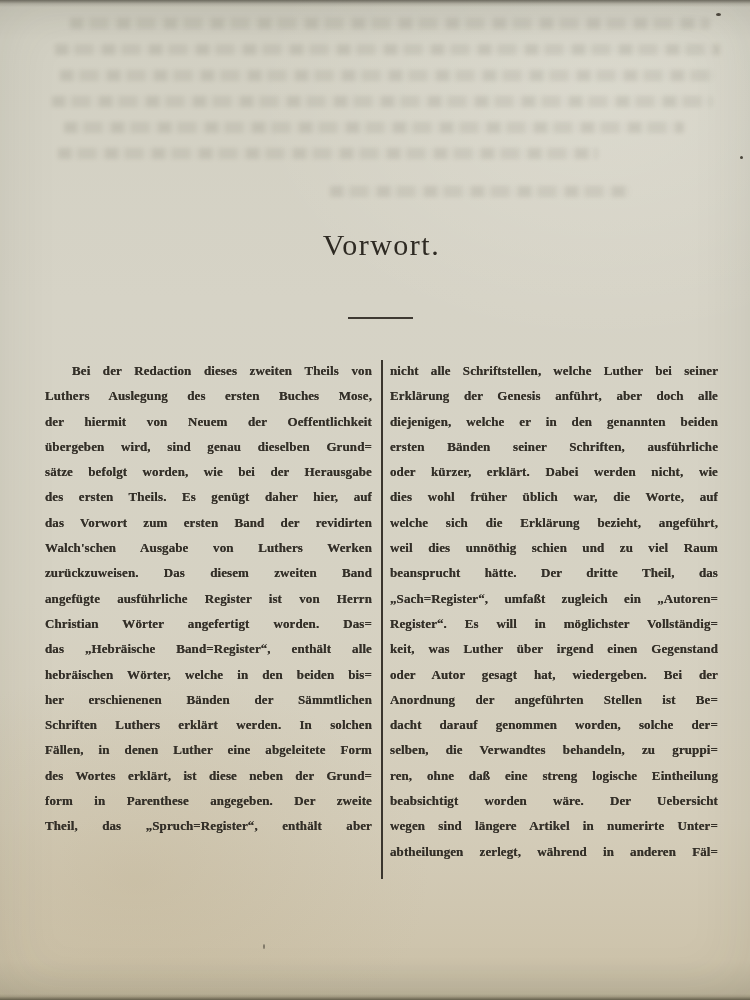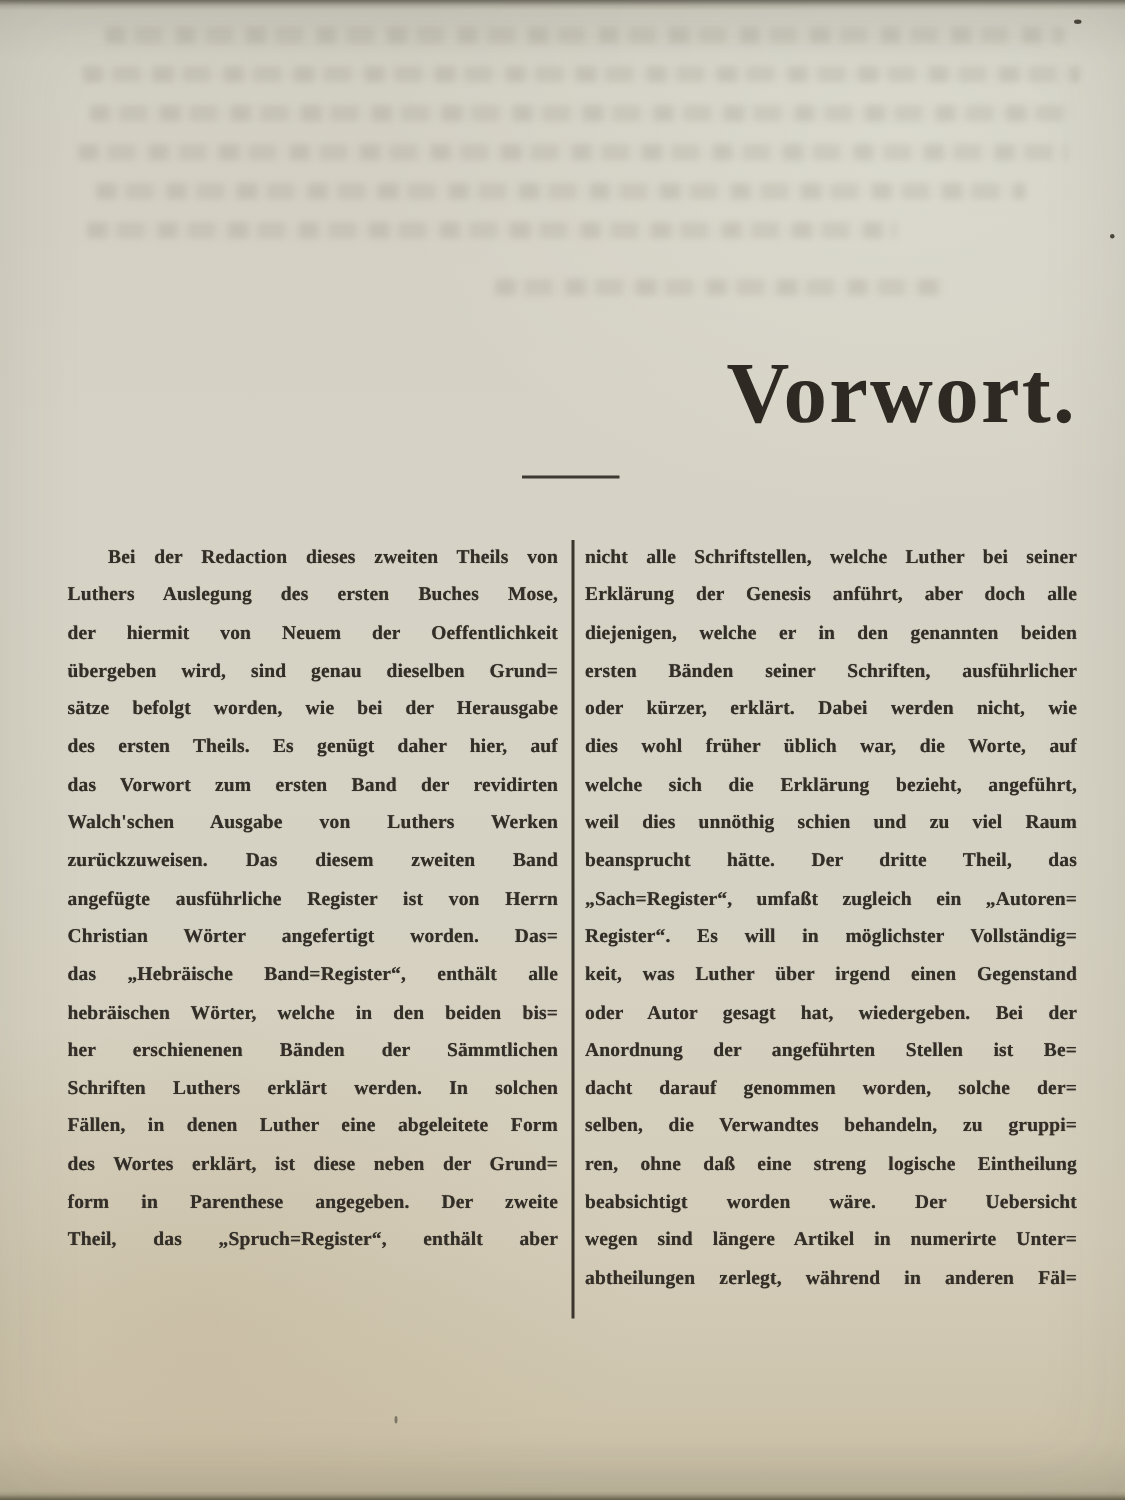--- a/index.html
+++ b/index.html
@@ -32,23 +32,23 @@
     background: repeating-linear-gradient(90deg,
       rgba(110,106,92,0.28) 0px, rgba(110,106,92,0.28) 13px,
       rgba(110,106,92,0.05) 13px, rgba(110,106,92,0.05) 20px,
       rgba(110,106,92,0.22) 20px, rgba(110,106,92,0.22) 38px,
       rgba(110,106,92,0.04) 38px, rgba(110,106,92,0.04) 47px);
   }
   .speck { position: absolute; background: #4a453b; border-radius: 50%; }
 
   .title {
     position: absolute; top: 228px; left: 45px; width: 673px;
-    margin: 0; text-align: right;
+    margin: 0; text-align: center;
     font-family: "Liberation Serif", serif;
-    font-size: 58px; font-weight: bold; letter-spacing: 1.5px;
+    font-size: 30px; font-weight: normal; letter-spacing: 1.5px;
     color: #2e2a23;
   }
   .title-rule {
     position: absolute; top: 317px; left: 348px; width: 65px; height: 2px;
     background: #3e3932;
   }
   .columns {
     position: absolute; top: 358px; left: 45px; width: 673px;
     display: flex; align-items: flex-start;
   }
@@ -112,21 +112,21 @@
         <div class="line">Fällen, in denen Luther eine abgeleitete Form</div>
         <div class="line">des Wortes erklärt, ist diese neben der Grund=</div>
         <div class="line">form in Parenthese angegeben. Der zweite</div>
         <div class="line">Theil, das „Spruch=Register“, enthält aber</div>
       </div>
     <div class="col-divider"></div>
     <div class="col right">
         <div class="line">nicht alle Schriftstellen, welche Luther bei seiner</div>
         <div class="line">Erklärung der Genesis anführt, aber doch alle</div>
         <div class="line">diejenigen, welche er in den genannten beiden</div>
-        <div class="line">ersten Bänden seiner Schriften, ausführlicher</div>
+        <div class="line">ersten Bänden seiner Schriften, ausführliche</div>
         <div class="line">oder kürzer, erklärt. Dabei werden nicht, wie</div>
         <div class="line">dies wohl früher üblich war, die Worte, auf</div>
         <div class="line">welche sich die Erklärung bezieht, angeführt,</div>
         <div class="line">weil dies unnöthig schien und zu viel Raum</div>
         <div class="line">beansprucht hätte. Der dritte Theil, das</div>
         <div class="line">„Sach=Register“, umfaßt zugleich ein „Autoren=</div>
         <div class="line">Register“. Es will in möglichster Vollständig=</div>
         <div class="line">keit, was Luther über irgend einen Gegenstand</div>
         <div class="line">oder Autor gesagt hat, wiedergeben. Bei der</div>
         <div class="line">Anordnung der angeführten Stellen ist Be=</div>

